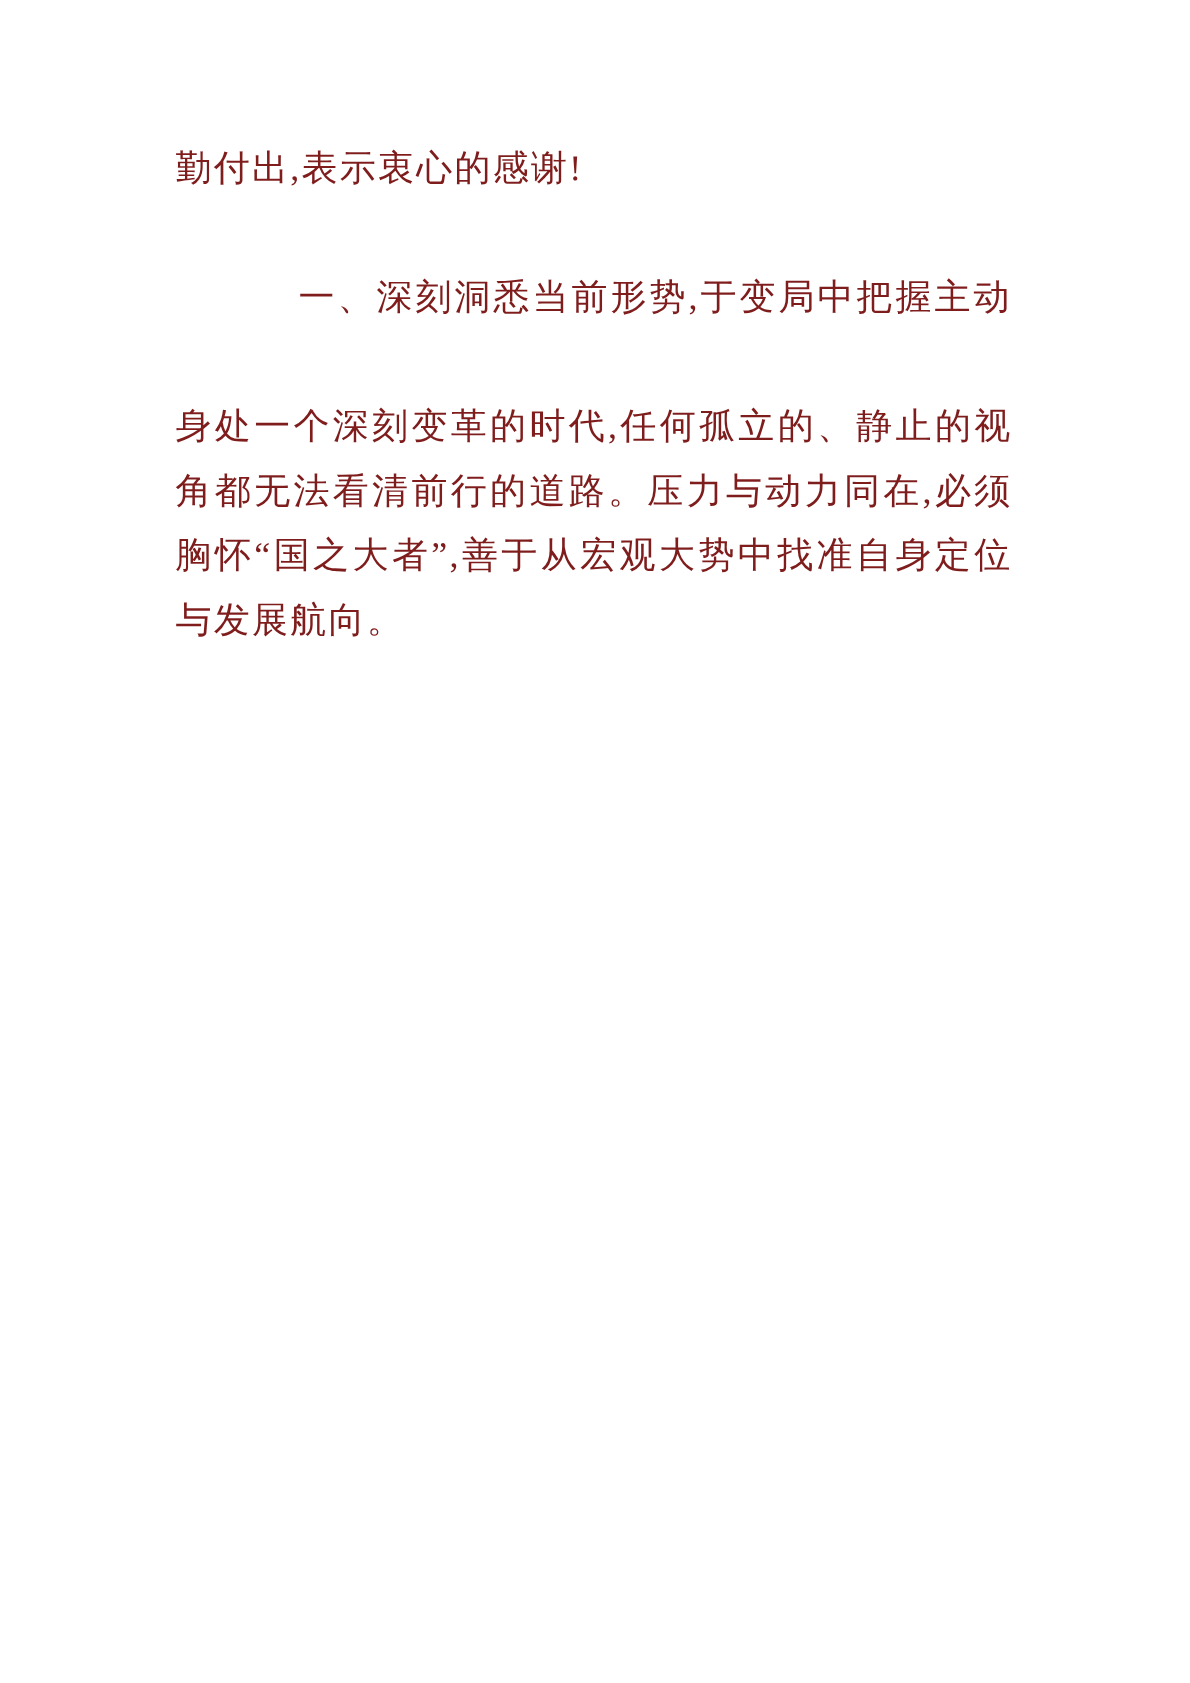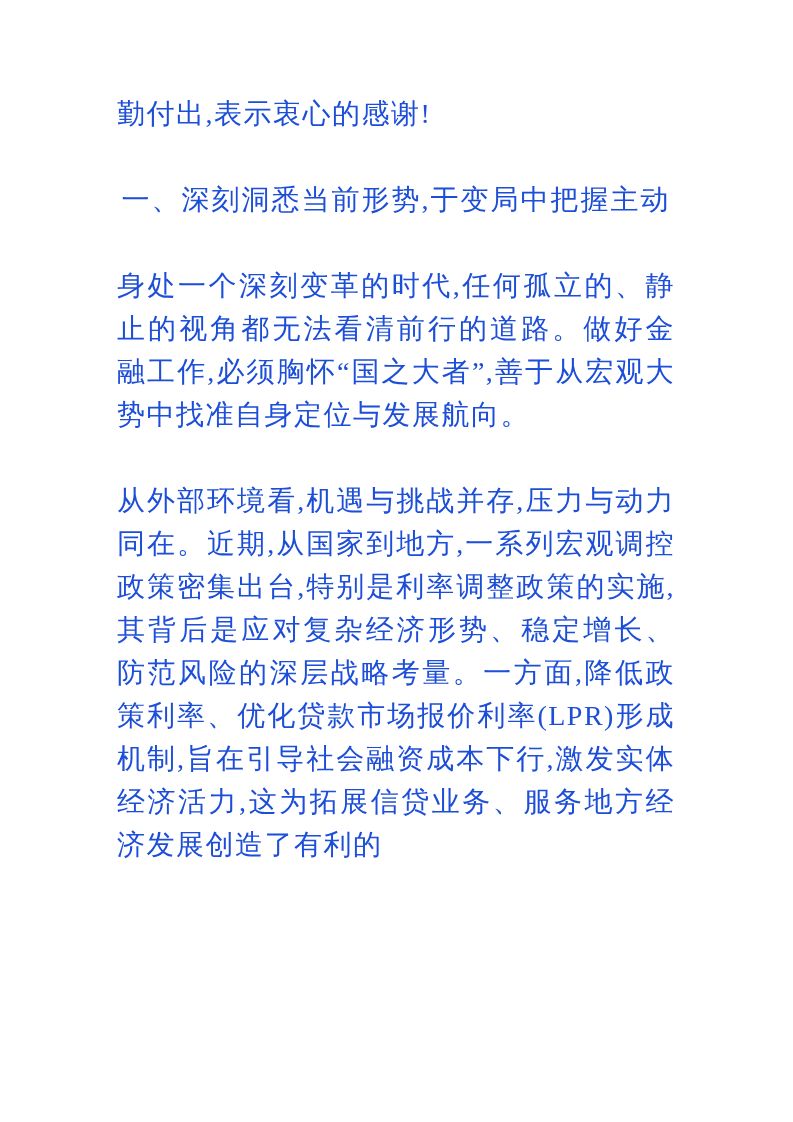--- a/index.html
+++ b/index.html
@@ -16,37 +16,36 @@
   .page {
     box-sizing: border-box;
     width: 793px;
     height: 1122px;
     padding: 92px 118px 0 117px;
     background: #ffffff;
   }
   .doc-body p,
   .doc-body h2 {
     margin: 0 0 43px 0;
-    font-size: 28px;
+    font-size: 24px;
     font-weight: 400;
     line-height: 43px;
     letter-spacing: 1.5px;
-    color: #1d4ed8;
+    color: #7f1d1d;
     text-align: justify;
     text-justify: inter-character;
     word-break: break-all;
   }
   .doc-body h2 {
-    text-align: center;
+    text-align: right;
     letter-spacing: 2px;
   }
 </style>
 </head>
 <body>
 
 <div class="page">
   <div class="doc-body">
       <p>勤付出,表示衷心的感谢!</p>
       <h2>一、深刻洞悉当前形势,于变局中把握主动</h2>
-      <p>身处一个深刻变革的时代,任何孤立的、静止的视角都无法看清前行的道路。做好金融工作,必须胸怀“国之大者”,善于从宏观大势中找准自身定位与发展航向。</p>
-      <p>从外部环境看,机遇与挑战并存,压力与动力同在。近期,从国家到地方,一系列宏观调控政策密集出台,特别是利率调整政策的实施,其背后是应对复杂经济形势、稳定增长、防范风险的深层战略考量。一方面,降低政策利率、优化贷款市场报价利率(LPR)形成机制,旨在引导社会融资成本下行,激发实体经济活力,这为拓展信贷业务、服务地方经济发展创造了有利的</p>
+      <p>身处一个深刻变革的时代,任何孤立的、静止的视角都无法看清前行的道路。压力与动力同在,必须胸怀“国之大者”,善于从宏观大势中找准自身定位与发展航向。</p>
     </div>
 </div>
 
 </body></html>

